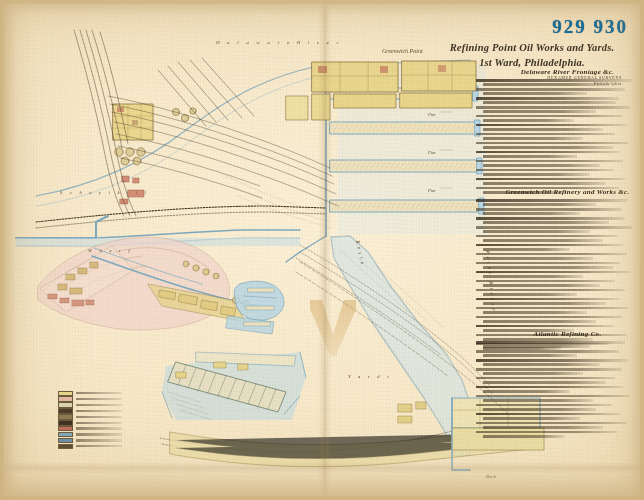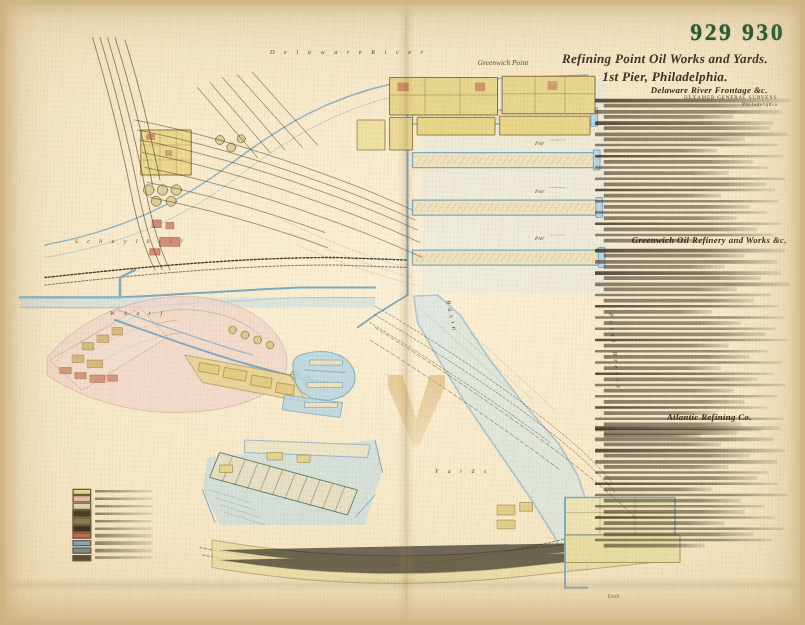--- a/index.html
+++ b/index.html
@@ -61,21 +61,21 @@
     filter:blur(.4px);
   }
 
   svg.map{position:absolute;left:0;top:0;width:644px;height:500px;}
 
   
   .plate{
     position:absolute;right:16px;top:16px;
     font-family:"Liberation Serif",serif;
     font-weight:bold;font-size:19px;letter-spacing:2px;
-    color:#14532d;
+    color:#0369a1;
     text-shadow:0 0 1px rgba(60,50,35,.6);
   }
   .titlewrap{position:absolute;left:432px;top:40px;width:200px;text-align:center;}
   .title1{
     font-family:"Liberation Serif",serif;
     font-style:italic;font-weight:bold;font-size:10.5px;
     color:#3a3125;letter-spacing:.2px;line-height:1.45;
     white-space:nowrap;
   }
   .title2{
@@ -497,21 +497,21 @@
     <div class="lgrow">
       <span class="sw" style="background:#5a4a30"></span>
       <span class="lgtxt" title="Property boundary"></span>
     </div>
   </div>
 
   <div class="plate">929 930</div>
 
   <div class="titlewrap">
     <div class="title1">Refining Point Oil Works and Yards.</div>
-    <div class="title2">1st Pier, Philadelphia.</div>
+    <div class="title2">1st Ward, Philadelphia.</div>
     <div class="byline">
       <div>HEXAMER GENERAL SURVEYS</div>
       <div>Philadelphia</div>
     </div>
   </div>
 
   <div class="col" style="top:68px;">
     <div class="sechead">Delaware River Frontage &amp;c.</div>
     <div class="lines">
       <div class="ln b" style="width:96%"></div>

